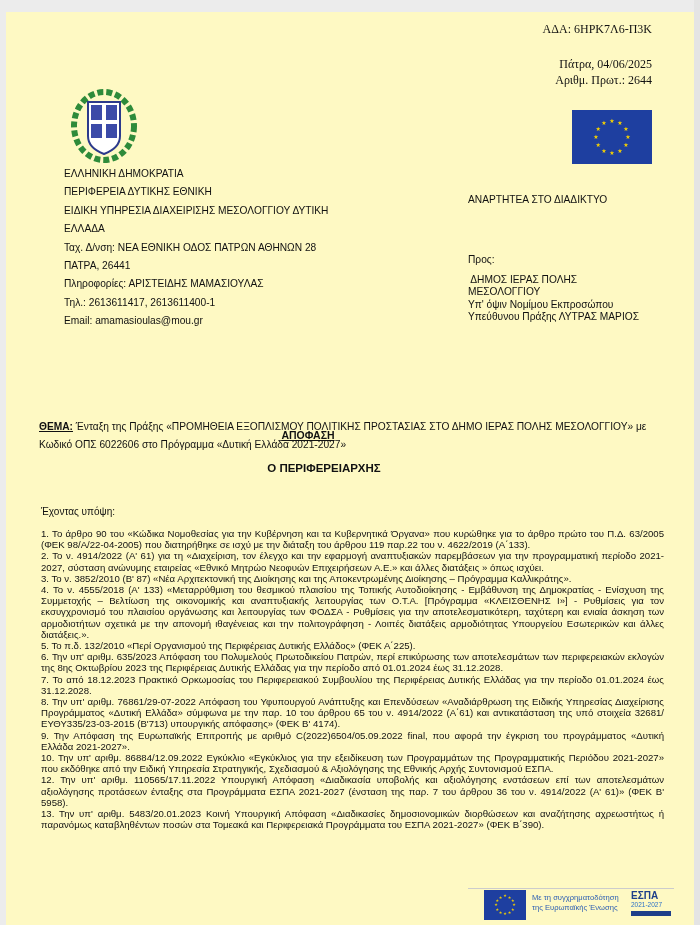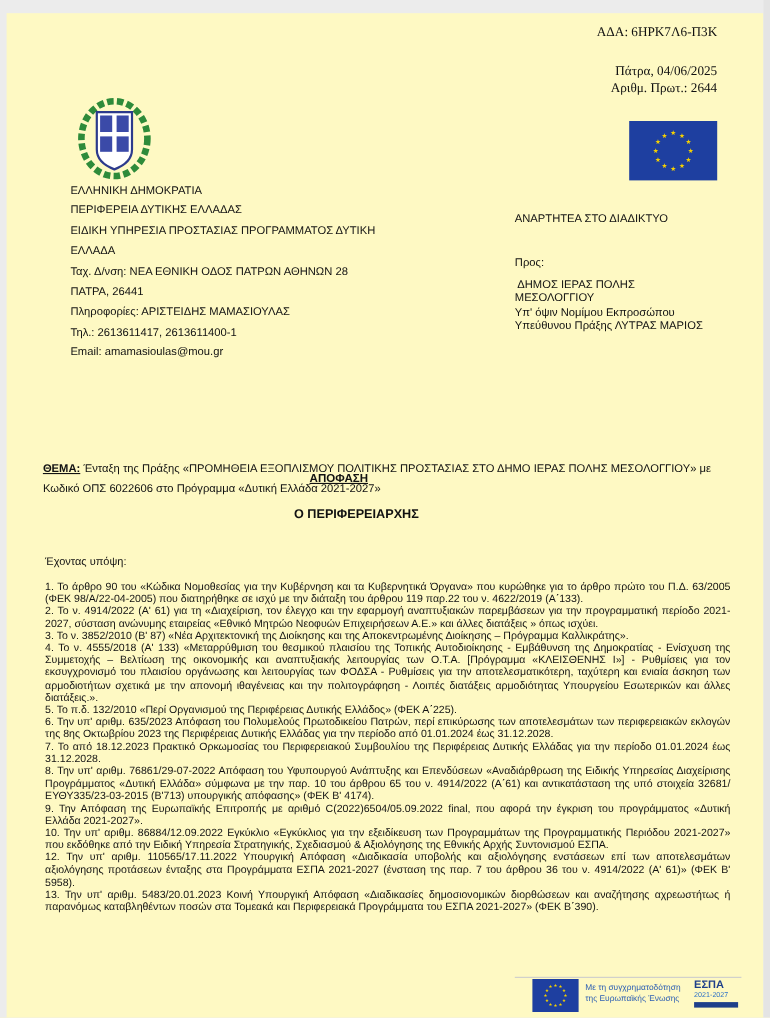--- a/index.html
+++ b/index.html
@@ -65,34 +65,34 @@
         <text x="32" y="42.856406460551014" text-anchor="middle" font-size="6" fill="#f5d000">★</text>
         <text x="26.143593539448986" y="37.00000000000001" text-anchor="middle" font-size="6" fill="#f5d000">★</text>
         <text x="24" y="29.000000000000004" text-anchor="middle" font-size="6" fill="#f5d000">★</text>
         <text x="26.143593539448982" y="21" text-anchor="middle" font-size="6" fill="#f5d000">★</text>
         <text x="31.999999999999993" y="15.143593539448986" text-anchor="middle" font-size="6" fill="#f5d000">★</text>
       </svg>
   </div>
 
   <div class="abs sender">
     <div>ΕΛΛΗΝΙΚΗ ΔΗΜΟΚΡΑΤΙΑ</div>
-    <div>ΠΕΡΙΦΕΡΕΙΑ ΔΥΤΙΚΗΣ ΕΛΛΑΔΑΣ</div>
-    <div>ΕΙΔΙΚΗ ΥΠΗΡΕΣΙΑ ΠΡΟΣΤΑΣΙΑΣ ΠΡΟΓΡΑΜΜΑΤΟΣ ΔΥΤΙΚΗ</div>
+    <div>ΠΕΡΙΦΕΡΕΙΑ ΔΥΤΙΚΗΣ ΕΘΝΙΚΗ</div>
+    <div>ΕΙΔΙΚΗ ΥΠΗΡΕΣΙΑ ΔΙΑΧΕΙΡΙΣΗΣ ΜΕΣΟΛΟΓΓΙΟΥ ΔΥΤΙΚΗ</div>
     <div>ΕΛΛΑΔΑ</div>
     <div>Ταχ. Δ/νση: ΝΕΑ ΕΘΝΙΚΗ ΟΔΟΣ ΠΑΤΡΩΝ ΑΘΗΝΩΝ 28</div>
     <div>ΠΑΤΡΑ, 26441</div>
     <div>Πληροφορίες: ΑΡΙΣΤΕΙΔΗΣ ΜΑΜΑΣΙΟΥΛΑΣ</div>
     <div>Τηλ.: 2613611417, 2613611400-1</div>
     <div>Email: amamasioulas@mou.gr</div>
   </div>
 
   <div class="abs publish">ΑΝΑΡΤΗΤΕΑ ΣΤΟ ΔΙΑΔΙΚΤΥΟ</div>
 
   <div class="abs recipient">
-    <div style="margin-bottom:7px;">Προς:</div>
+    <div style="margin-bottom:7px;margin-top:20px;">Προς:</div>
     <div style="white-space:pre;"> ΔΗΜΟΣ ΙΕΡΑΣ ΠΟΛΗΣ</div>
     <div>ΜΕΣΟΛΟΓΓΙΟΥ</div>
     <div>Υπ' όψιν Νομίμου Εκπροσώπου</div>
     <div>Υπεύθυνου Πράξης ΛΥΤΡΑΣ ΜΑΡΙΟΣ</div>
   </div>
 
   <div class="abs subject">
     <span class="lbl">ΘΕΜΑ:</span><span> Ένταξη της Πράξης «ΠΡΟΜΗΘΕΙΑ ΕΞΟΠΛΙΣΜΟΥ ΠΟΛΙΤΙΚΗΣ ΠΡΟΣΤΑΣΙΑΣ ΣΤΟ ΔΗΜΟ ΙΕΡΑΣ ΠΟΛΗΣ ΜΕΣΟΛΟΓΓΙΟΥ» με Κωδικό ΟΠΣ 6022606 στο Πρόγραμμα «Δυτική Ελλάδα 2021-2027»</span>
   </div>
 

